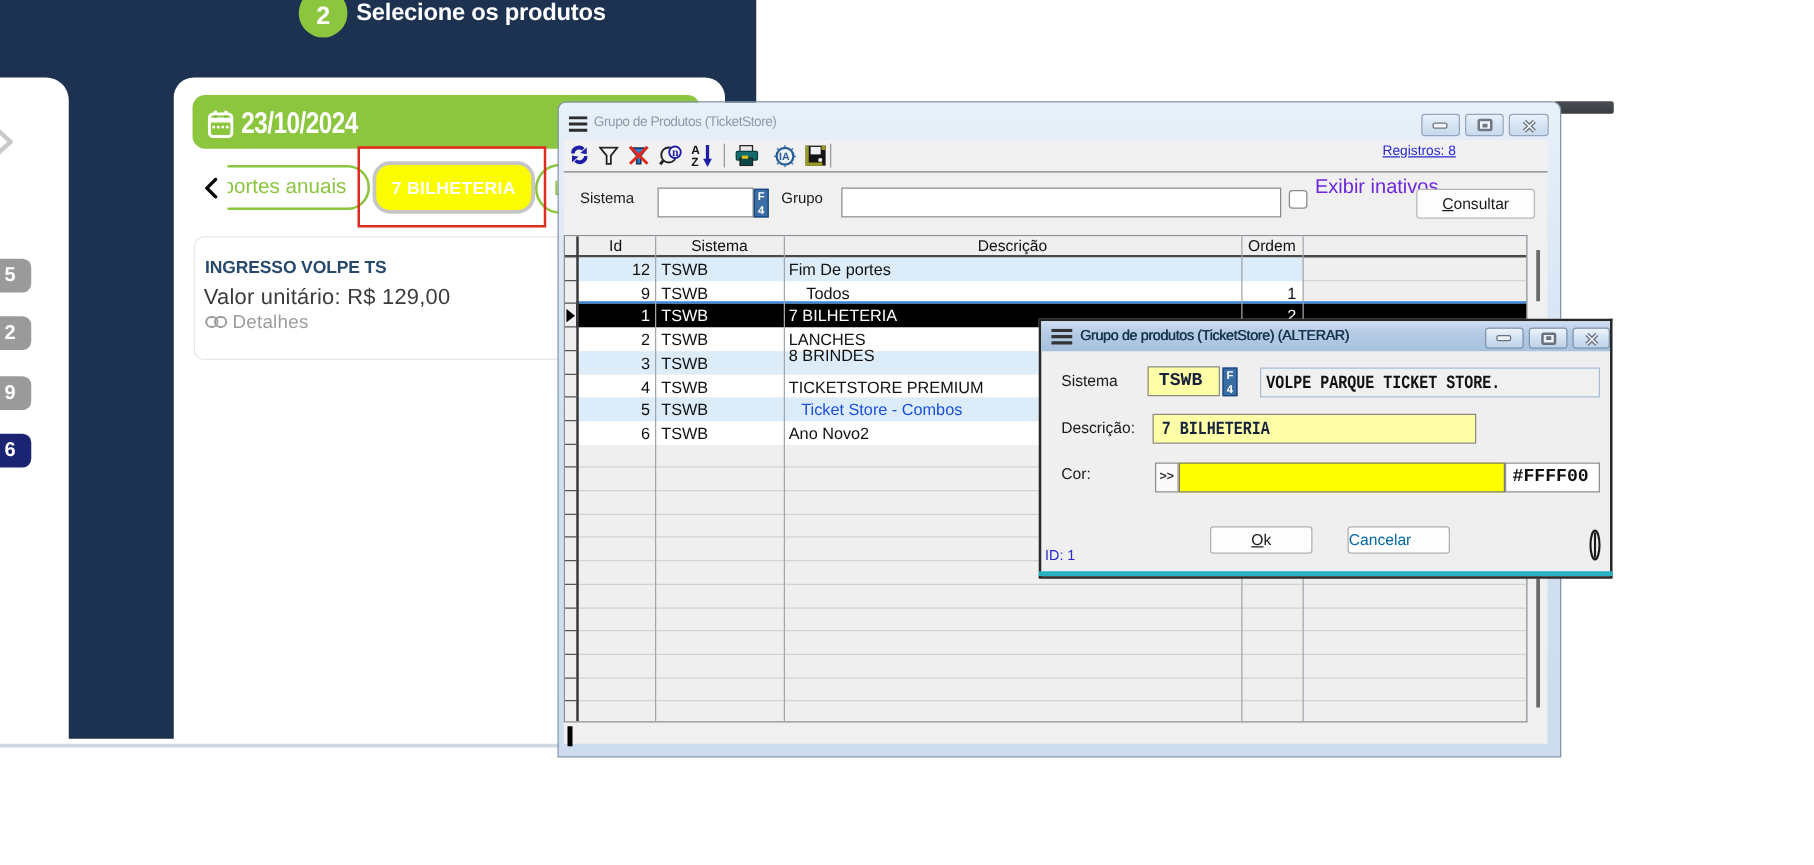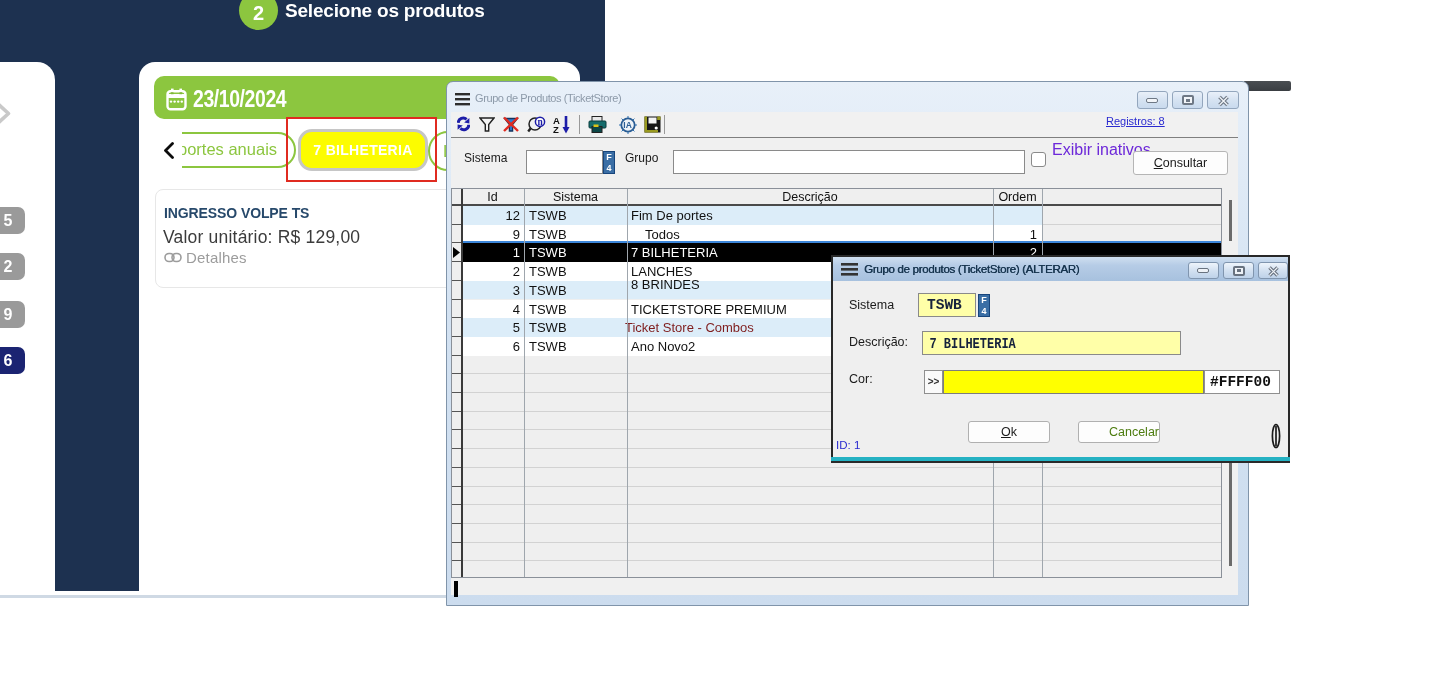--- a/index.html
+++ b/index.html
@@ -202,21 +202,21 @@
         <div class="a" style="left:9px;top:110.50000000000001px;width:581px;height:18.7px;background:#ffffff"></div>
         <div class="a" style="left:590px;top:128.20000000000002px;width:181px;height:1px;background:#d2d2d2"></div>
         <div class="a" style="left:9px;top:112.50000000000001px;width:59px;text-align:right;font-size:13px;color:#111">4</div>
         <div class="a" style="left:77px;top:112.50000000000001px;font-size:13px;color:#111">TSWB</div>
         <div class="a" style="left:179px;top:112.50000000000001px;font-size:13px;color:#111">TICKETSTORE PREMIUM</div>
         <div class="a" style="left:0;top:128.20000000000002px;width:9px;height:1px;background:#555"></div>
         <div class="a" style="left:9px;top:129.20000000000002px;width:581px;height:18.7px;background:#dcedf9"></div>
         <div class="a" style="left:590px;top:146.9px;width:181px;height:1px;background:#d2d2d2"></div>
         <div class="a" style="left:9px;top:131.20000000000002px;width:59px;text-align:right;font-size:13px;color:#111">5</div>
         <div class="a" style="left:77px;top:131.20000000000002px;font-size:13px;color:#111">TSWB</div>
-        <div class="a" style="left:173px;top:131.20000000000002px;font-size:13px;color:#7f1d1d">Ticket Store - Combos</div>
+        <div class="a" style="left:189px;top:131.20000000000002px;font-size:13px;color:#1d4ed8">Ticket Store - Combos</div>
         <div class="a" style="left:0;top:146.9px;width:9px;height:1px;background:#555"></div>
         <div class="a" style="left:9px;top:147.9px;width:581px;height:18.7px;background:#ffffff"></div>
         <div class="a" style="left:590px;top:165.6px;width:181px;height:1px;background:#d2d2d2"></div>
         <div class="a" style="left:9px;top:149.9px;width:59px;text-align:right;font-size:13px;color:#111">6</div>
         <div class="a" style="left:77px;top:149.9px;font-size:13px;color:#111">TSWB</div>
         <div class="a" style="left:179px;top:149.9px;font-size:13px;color:#111">Ano Novo2</div>
         <div class="a" style="left:0;top:165.6px;width:9px;height:1px;background:#555"></div>
         <div class="a" style="left:9px;top:184.29999999999998px;width:762px;height:1px;background:#d2d2d2"></div>
         <div class="a" style="left:0;top:184.29999999999998px;width:9px;height:1px;background:#555"></div>
         <div class="a" style="left:9px;top:202.99999999999997px;width:762px;height:1px;background:#d2d2d2"></div>
@@ -272,28 +272,29 @@
   <div class="a" style="left:425px;top:5px;width:30px;height:17px;border:1px solid #8095ae;border-radius:3px;background:linear-gradient(#eef4fb,#d3e1f1 50%,#bed2e9)">
     <svg class="a" style="left:8px;top:2.5px" width="13" height="11" viewBox="0 0 13 11">
         <path d="M2.5 1.5 L10.5 9.5 M10.5 1.5 L2.5 9.5" stroke="#68727f" stroke-width="3.4"></path>
         <path d="M2.5 1.5 L10.5 9.5 M10.5 1.5 L2.5 9.5" stroke="#eef2f7" stroke-width="1.2"></path>
       </svg>
   </div>
 
   <div class="a" style="left:16px;top:41px;font-size:12.5px;color:#1a1a1a">Sistema</div>
   <div class="a" style="left:85px;top:36px;width:58px;height:24px;background:#ffffa8;border:1px solid #8a8a8a;font-family:'Liberation Mono',monospace;font-weight:bold;font-size:14.5px;color:#16223c;line-height:22px;padding-left:8px">TSWB</div>
   <div class="a" style="left:145px;top:37px;width:12px;height:23px;background:#3a6ea5;border:1px solid #17457c;color:#fff;font-weight:bold;font-size:9px;text-align:center;line-height:10.5px">F<br>4</div>
+  <div class="a" style="left:175px;top:37px;width:272px;height:24px;background:#f0f0f0;border:1.5px solid #a7bed6;line-height:21px"><span style="display:inline-block;transform:scaleX(0.8);transform-origin:0 50%;font-family:'Liberation Mono',monospace;font-weight:bold;font-size:15px;color:#111;padding-left:5px">VOLPE PARQUE TICKET STORE.</span></div>
   <div class="a" style="left:16px;top:78px;font-size:12.5px;color:#1a1a1a">Descrição:</div>
   <div class="a" style="left:89px;top:74px;width:259px;height:24px;background:#ffffa8;border:1px solid #8a8a8a;line-height:22px"><span style="display:inline-block;transform:scaleX(0.8);transform-origin:0 50%;font-family:'Liberation Mono',monospace;font-weight:bold;font-size:15px;color:#16223c;padding-left:8px">7 BILHETERIA</span></div>
   <div class="a" style="left:16px;top:115px;font-size:12.5px;color:#1a1a1a">Cor:</div>
   <div class="a" style="left:91px;top:113px;width:19px;height:24px;background:#fafafa;border:1px solid #8f8f8f;font-size:10px;font-weight:bold;color:#333;text-align:center;line-height:22px">&gt;&gt;</div>
   <div class="a" style="left:110px;top:113px;width:261px;height:24px;background:#ffff00;border:1px solid #7d7d7d"></div>
   <div class="a" style="left:371px;top:113px;width:76px;height:24px;background:#fff;border:1px solid #8f8f8f;font-family:'Liberation Mono',monospace;font-weight:bold;font-size:14.5px;color:#111;line-height:22px;padding-left:5px">#FFFF00</div>
   <div class="a" style="left:135px;top:164px;width:82px;height:22px;background:#fdfdfd;border:1px solid #b0b0b0;border-radius:3px;font-size:12.5px;color:#1a1a1a;text-align:center;line-height:20px"><u>O</u>k</div>
-  <div class="a" style="left:245px;top:164px;width:82px;height:22px;background:#fdfdfd;border:1px solid #b0b0b0;border-radius:3px;font-size:12.5px;color:#4d7c0f;text-align:right;line-height:20px">Cancelar</div>
+  <div class="a" style="left:245px;top:164px;width:82px;height:22px;background:#fdfdfd;border:1px solid #b0b0b0;border-radius:3px;font-size:12.5px;color:#0369a1;text-align:left;line-height:20px">Cancelar</div>
   <div class="a" style="left:3px;top:182px;font-size:11.5px;color:#2a2ad0;">ID: 1</div>
   <svg class="a" style="left:437px;top:166px" width="12" height="27" viewBox="0 0 12 27">
     <ellipse cx="6" cy="13" rx="3.6" ry="11.5" fill="none" stroke="#1a1a1a" stroke-width="1.7"></ellipse>
     <line x1="6" y1="3" x2="6" y2="23" stroke="#1a1a1a" stroke-width="1.7"></line>
   </svg>
 </div>
 <div class="a" style="left:831px;top:457px;width:459px;height:4px;background:#25b2c3"></div>
 <div class="a" style="left:831px;top:461px;width:459px;height:1.5px;background:#2a2a2a"></div>
 
 </body></html>

